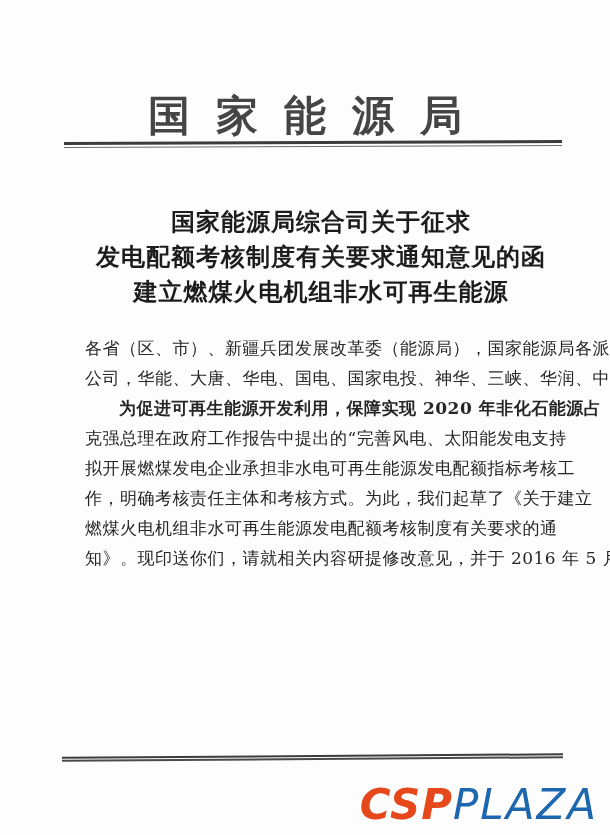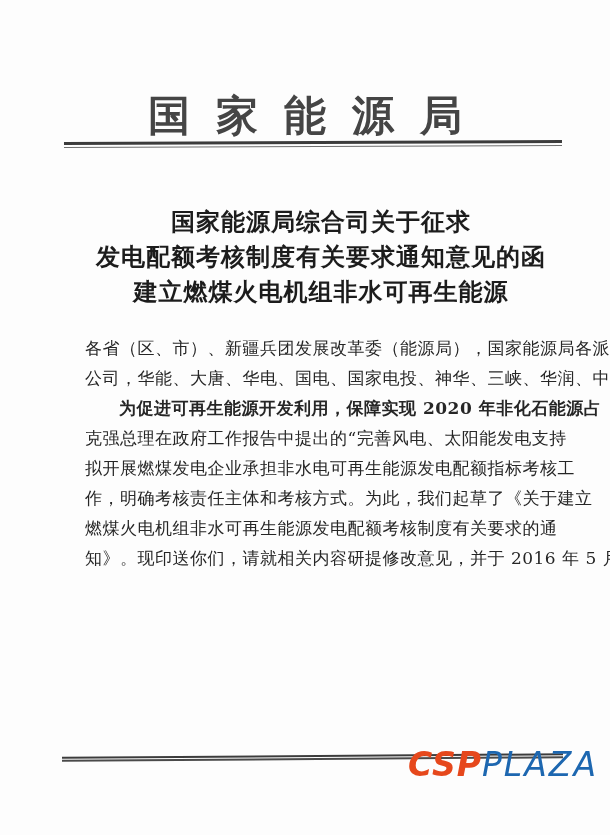--- a/index.html
+++ b/index.html
@@ -78,25 +78,25 @@
     left: 62px;
     width: 501px;
     height: 5px;
     border-top: 2px solid #3c3c3c;
     border-bottom: 2px solid #4a4a4a;
     transform: rotate(-0.4deg);
   }
   
   .logo {
     position: absolute;
-    top: 746px;
+    top: 786px;
     right: 12px;
     white-space: nowrap;
     font-style: italic;
-    font-size: 33px;
+    font-size: 42px;
     line-height: 38px;
   }
   .logo-csp {
     color: #e6481c;
     font-weight: 800;
     letter-spacing: 1px;
   }
   .logo-plaza {
     color: #1d67b0;
     font-weight: 500;

